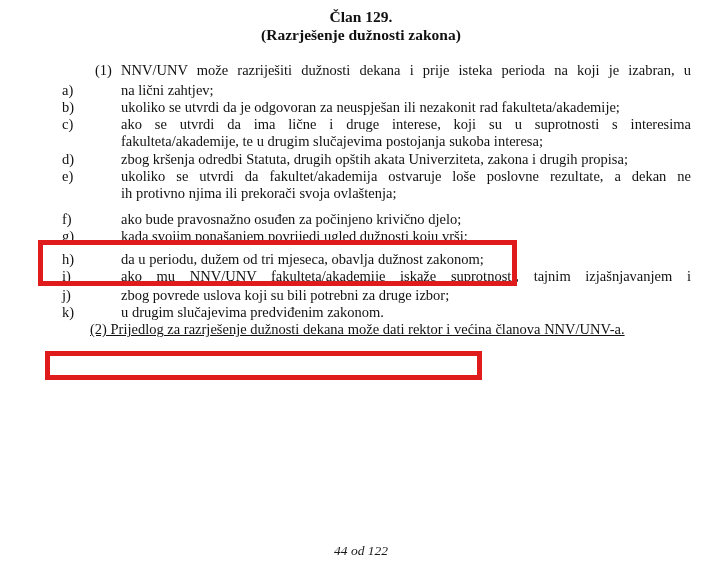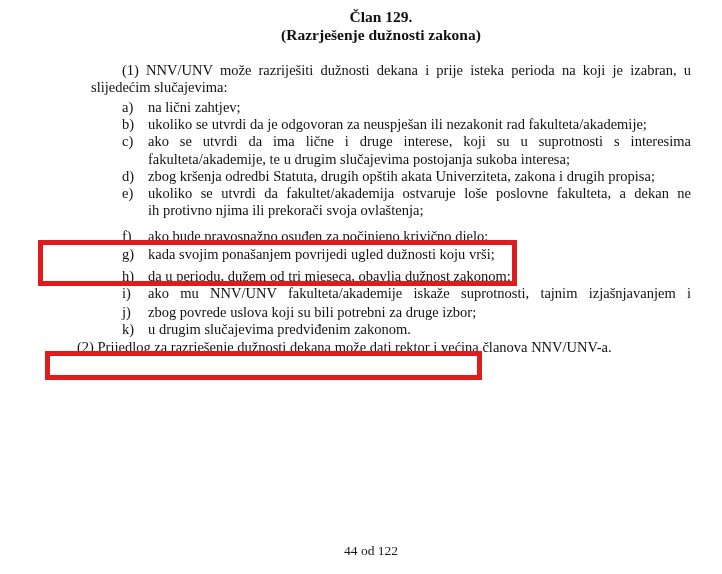--- a/index.html
+++ b/index.html
@@ -1,16 +1,16 @@
 <!DOCTYPE html>
 <html style="--hl: #e01b1b; --ink: #111111; --paper: #ffffff;"><head>
 <meta charset="utf-8">
 <style>
   :root { --hl: #e01b1b; --ink: #111; --paper: #fff; }
-  * { box-sizing: border-box; padding-left: 20px; }
+  * { box-sizing: border-box; }
   html, body { margin: 0; padding: 0; background: #fff; }
   .page {
     position: relative;
     width: 722px;
     height: 574px;
     background: var(--paper);
     font-family: "Liberation Serif", "DejaVu Serif", serif;
     color: var(--ink);
     overflow: hidden;
   }
@@ -22,59 +22,59 @@
     font-size: 14.5px;
     line-height: 17.2px;
   }
   .title-line {
     text-align: center;
     font-weight: bold;
     font-size: 15.5px;
     line-height: 18px;
   }
   .intro { margin-top: 18px; }
-  .line { text-align: left; }
+  .line { text-align: left; margin-left: 33px; }
   .just { text-align: justify; text-align-last: justify; }
   .indent1 { text-indent: 31px; }
   .items { margin-top: 2.6px; }
   .item { position: relative; padding-left: 57px; }
   .item .letter { position: absolute; left: 31px; top: 0; }
   .gap-f { margin-top: 9px; }
   .gap-h { margin-top: 5px; }
   .gap-j { margin-top: 2px; }
-  .para2 { padding-left: 26px; }
+  .para2 { padding-left: 26px; text-decoration: underline; }
   .hl {
     position: absolute;
     border: 5px solid var(--hl);
     background: transparent;
   }
   .hl1 { left: 38px; top: 240px; width: 479px; height: 46px; }
   .hl2 { left: 45px; top: 351px; width: 437px; height: 29px; }
   .footer {
     position: absolute;
     top: 543px;
     left: 0;
     width: 100%;
     text-align: center;
+    font-style: italic;
     font-size: 13.5px;
     color: #1a1a1a;
   }
 </style>
 </head>
 <body>
 
 <div class="page">
   <div class="content">
 
     <div class="title-line">Član 129.</div>
     <div class="title-line">(Razrješenje dužnosti zakona)</div>
 
     <div class="intro">
       <div class="line just indent1">(1) NNV/UNV može razriješiti dužnosti dekana i prije isteka perioda na koji je izabran, u</div>
-      <div class="line">slijedećim slučajevima:</div>
     </div>
 
     <div class="items">
 
       <div class="item">
         <span class="letter">a)</span>
         <div class="line">na lični zahtjev;</div>
       </div>
 
       <div class="item">
@@ -88,21 +88,21 @@
         <div class="line">fakulteta/akademije, te u drugim slučajevima postojanja sukoba interesa;</div>
       </div>
 
       <div class="item">
         <span class="letter">d)</span>
         <div class="line">zbog kršenja odredbi Statuta, drugih opštih akata Univerziteta, zakona i drugih propisa;</div>
       </div>
 
       <div class="item">
         <span class="letter">e)</span>
-        <div class="line just">ukoliko se utvrdi da fakultet/akademija ostvaruje loše poslovne fakulteta, a dekan ne</div>
+        <div class="line just">ukoliko se utvrdi da fakultet/akademija ostvaruje loše poslovne rezultate, a dekan ne</div>
         <div class="line">ih protivno njima ili prekorači svoja ovlaštenja;</div>
       </div>
 
       <div class="item gap-f">
         <span class="letter">f)</span>
         <div class="line">ako bude pravosnažno osuđen za počinjeno krivično djelo;</div>
       </div>
 
       <div class="item">
         <span class="letter">g)</span>

